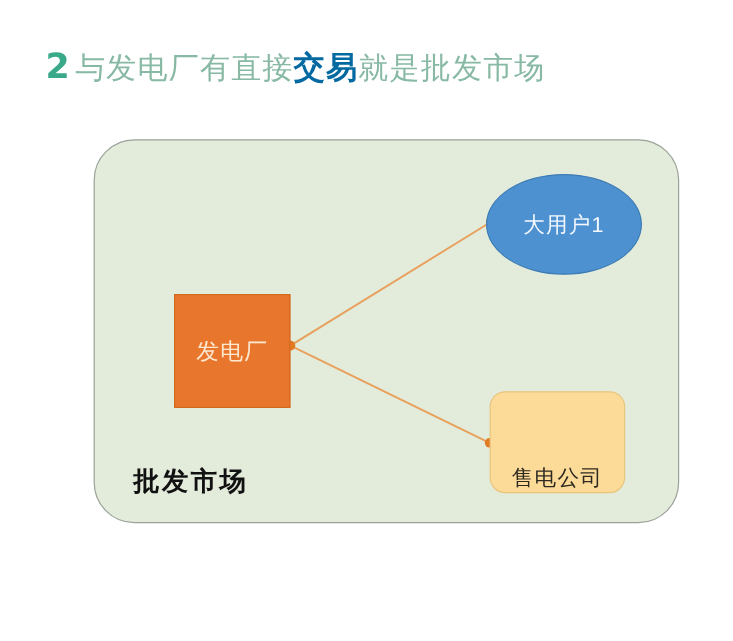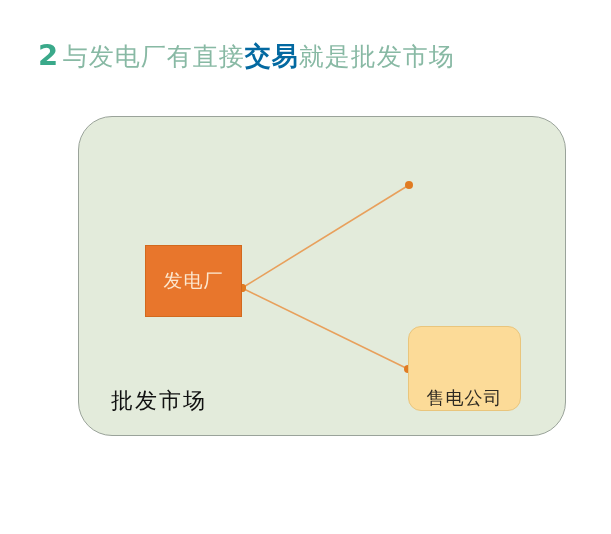--- a/index.html
+++ b/index.html
@@ -73,21 +73,21 @@
     align-items: center;
     justify-content: center;
     box-sizing: border-box;
     text-align: center;
   }
 
   #node-plant {
     left: 66px;
     top: 128px;
     width: 97px;
-    height: 72px;
+    height: 95px;
     background: #e8762c;
     border: 1px solid #d2691d;
   }
   #node-plant .node-label {
     color: #fce7cf;
     font-size: 19px;
     letter-spacing: 1px;
   }
 
   #node-bigcustomer {
@@ -120,21 +120,21 @@
     font-size: 18px;
     letter-spacing: 1px;
   }
 
   
   #market-caption {
     position: absolute;
     left: 32px;
     top: 269px;
     font-size: 22px;
-    font-weight: 400;
+    font-weight: 700;
     color: #111111;
     letter-spacing: 2px;
     white-space: nowrap;
   }
 </style>
 </head>
 <body>
 
 <div id="slide-title">
   <span class="num">2</span>
@@ -155,19 +155,22 @@
       <line x1="163" y1="171" x2="329" y2="252" stroke="#e8a05c" stroke-width="1.6"></line>
       <circle cx="163" cy="171" r="4" fill="#e07b22"></circle>
       <circle cx="329" cy="252" r="4" fill="#e07b22"></circle>
     </g>
   </svg>
 
   <div class="node" id="node-plant">
     <span class="node-label">发电厂</span>
   </div>
 
+  <div class="node" id="node-bigcustomer">
+    <span class="node-label">大用户1</span>
+  </div>
 
   <div class="node" id="node-retailer">
     <span class="node-label">售电公司</span>
   </div>
 
   <div id="market-caption">批发市场</div>
 </div>
 
 </body></html>

